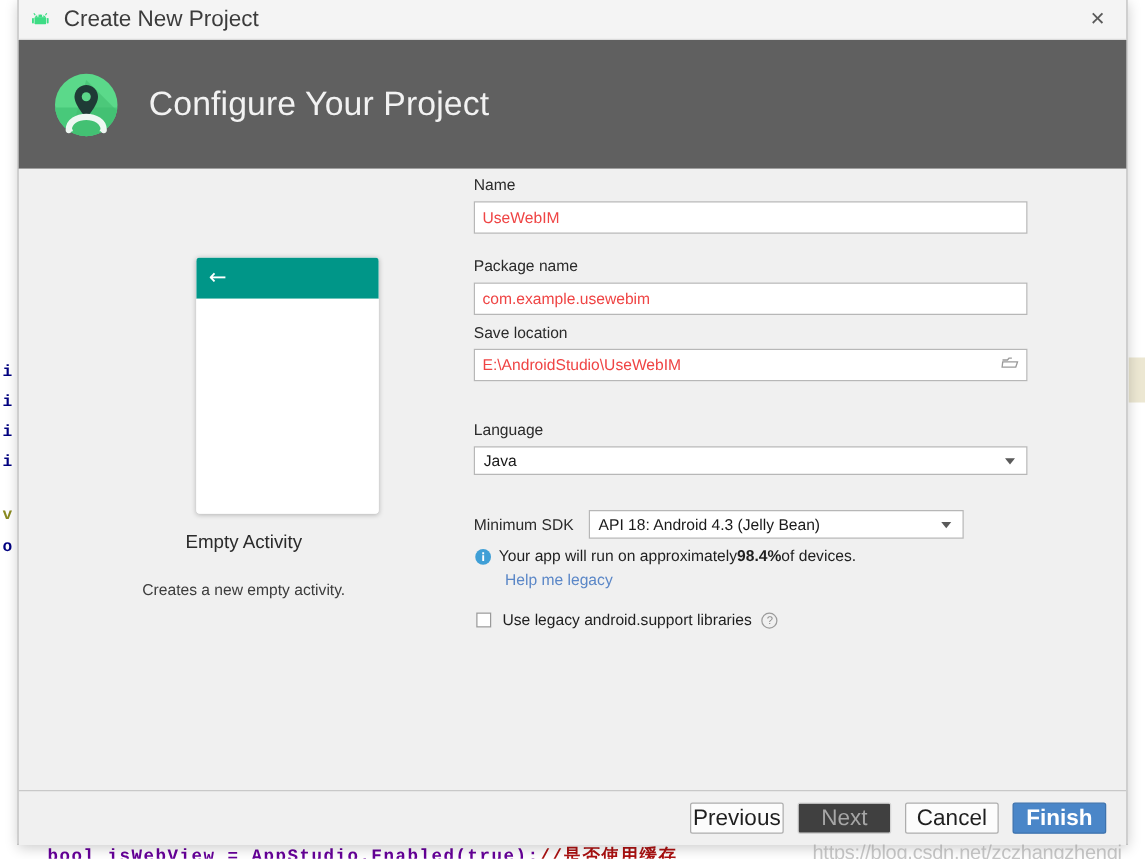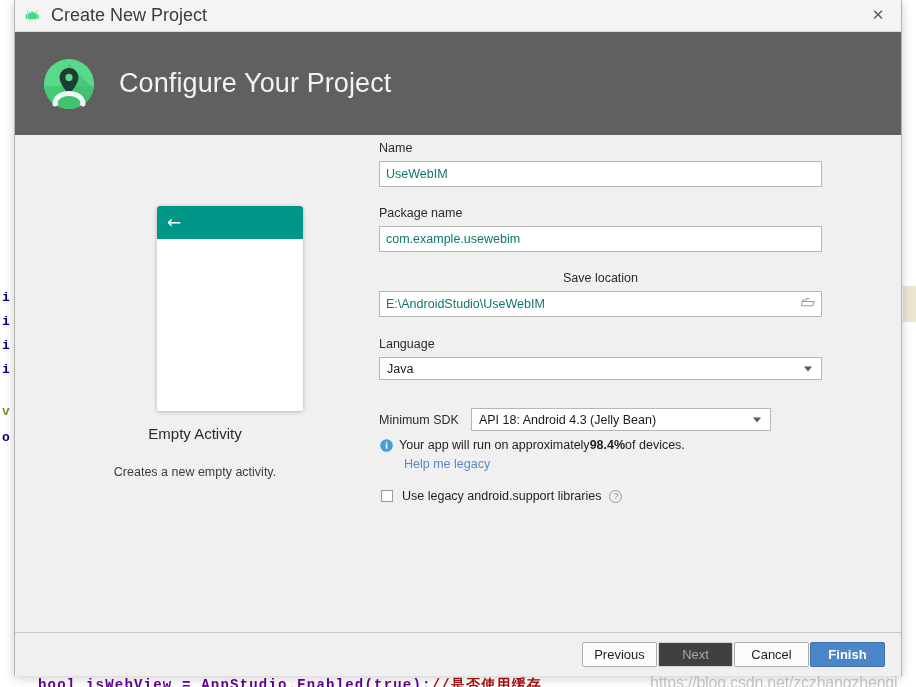--- a/index.html
+++ b/index.html
@@ -180,21 +180,21 @@
     color: #2b2b2b;
     margin-bottom: 6px;
   }
   .text-input {
     width: 443px;
     height: 23px;
     box-sizing: border-box;
     background: #ffffff;
     border: 1px solid #b7b7b7;
     font-size: 12.5px;
-    color: #0f766e;
+    color: #ef4444;
     padding: 12px 6px;
     display: flex;
     align-items: center;
     font-family: "Liberation Sans", sans-serif;
   }
   .text-input.with-icon { padding-right: 26px; position: relative; }
   .input-trail-icon {
     position: absolute;
     right: 6px; top: 50%;
     transform: translateY(-50%);
@@ -300,25 +300,25 @@
     background: #f0f0f0;
     display: flex;
     align-items: center;
     justify-content: flex-end;
     padding-right: 16px;
     box-sizing: border-box;
   }
   .btn {
     height: 25px;
     min-width: 75px;
-    margin-left: 1px;
+    margin-left: 11px;
     box-sizing: border-box;
     border: 1px solid #adadad;
     background: #fcfcfc;
-    font-size: 13px;
+    font-size: 18px;
     color: #1f1f1f;
     border-radius: 2px;
     display: flex;
     align-items: center;
     justify-content: center;
     font-family: "Liberation Sans", sans-serif;
     cursor: default;
   }
   .btn.disabled {
     color: #a6a6a6;
@@ -420,21 +420,21 @@
       <div class="field-group" style="left:0; top:6px;">
         <div class="field-label">Name</div>
         <div class="text-input">UseWebIM</div>
       </div>
 
       <div class="field-group" style="left:0; top:71px;">
         <div class="field-label">Package name</div>
         <div class="text-input">com.example.usewebim</div>
       </div>
 
-      <div class="field-group" style="left:0; top:136px;text-align:center;">
+      <div class="field-group" style="left:0; top:124px;">
         <div class="field-label">Save location</div>
         <div class="text-input with-icon">
           <span>E:\AndroidStudio\UseWebIM</span>
           <span class="input-trail-icon">
             <svg width="14" height="12" viewBox="0 0 14 12">
               <path d="M1 3.5 L5 3.5 L6.2 2 L8.5 2" stroke="#9a9a9a" stroke-width="1.1" fill="none"></path>
               <path d="M1.2 5 L13 5 L11.6 9.2 L0.6 9.2 Z" fill="none" stroke="#9a9a9a" stroke-width="1.1"></path>
             </svg>
           </span>
         </div>

